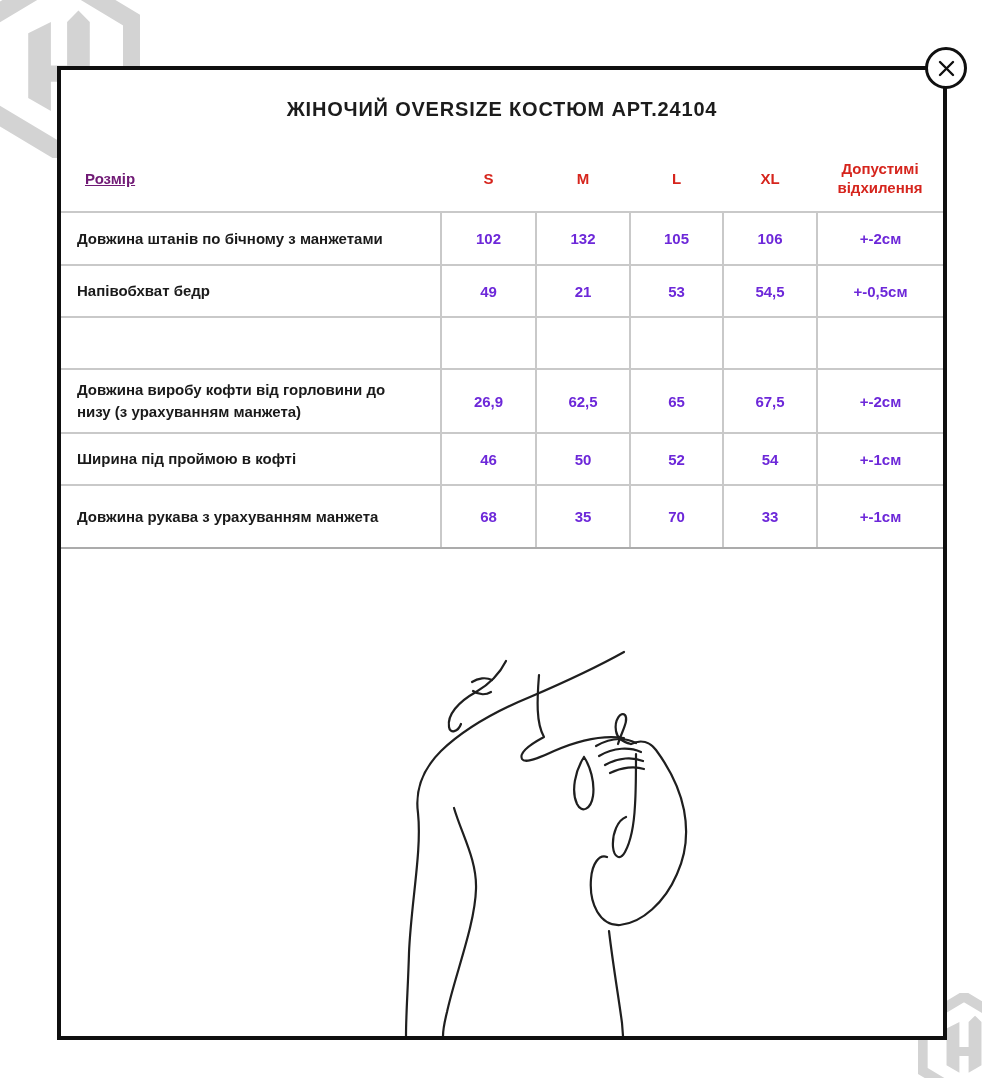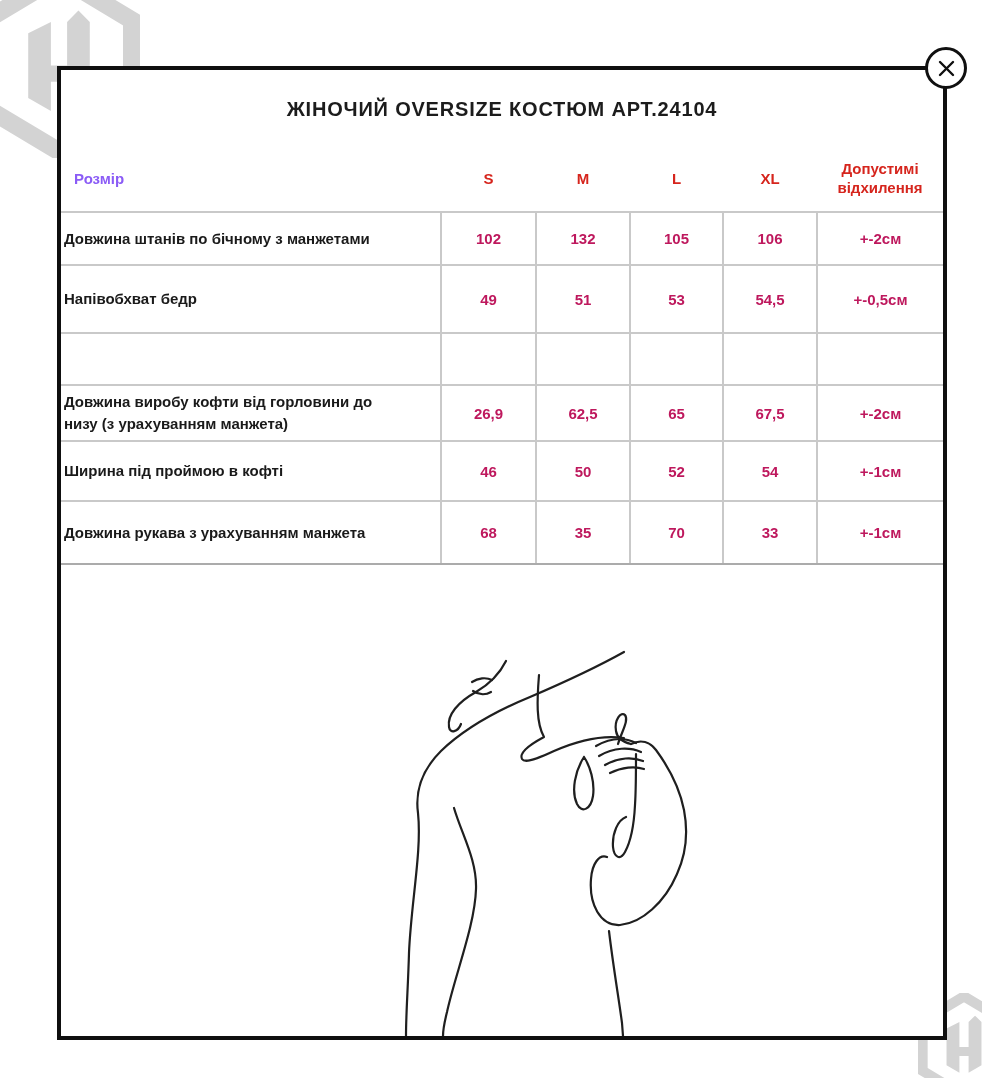--- a/index.html
+++ b/index.html
@@ -30,35 +30,35 @@
   }
   table.size-table{
     position:absolute;top:75px;left:0;width:882px;
     border-collapse:collapse;table-layout:fixed;
   }
   .size-table th,.size-table td{padding:0;vertical-align:middle;}
   .size-table thead th{
     height:66px;border-bottom:2px solid #c9c9c9;
     font-size:15px;font-weight:bold;
   }
-  .size-table thead th.lbl{text-align:left;padding-left:13px;color:#8b5cf6;}
+  .size-table thead th.lbl{text-align:left;padding-left:24px;color:#701a75;text-decoration:underline;}
   .size-table thead th.sz{color:#d6251d;text-align:center;}
   .size-table thead th.dev{color:#d6251d;text-align:center;line-height:1.3;padding:0 8px;}
   .size-table tbody td{
     border-bottom:2px solid #c9c9c9;
-    font-size:15px;font-weight:bold;text-align:center;color:#be185d;
+    font-size:15px;font-weight:bold;text-align:center;color:#6d28d9;
   }
   .size-table tbody td.lbl{
-    text-align:left;padding-left:3px;color:#1a1a1a;line-height:1.45;
+    text-align:left;padding-left:16px;color:#1a1a1a;line-height:1.45;
   }
   .size-table tbody td.lbl span{display:block;max-width:330px;}
   .size-table tbody td.v{border-left:2px solid #c9c9c9;}
   .size-table tbody tr:last-child td{border-bottom:2px solid #ababab;}
-  .r1{height:53px;} .r2{height:68px;border-radius:23px;} .r3{height:52px;}
-  .r4{height:56px;} .r5{height:60px;margin-top:39px;} .r6{height:63px;}
+  .r1{height:53px;} .r2{height:52px;border-radius:23px;} .r3{height:52px;}
+  .r4{height:64px;} .r5{height:52px;margin-top:39px;} .r6{height:63px;}
 
   .figure{position:absolute;left:317px;top:575px;width:330px;height:391px;}
   .figure svg{display:block;}
 </style>
 </head>
 <body>
 
 <svg class="logo logo-tl" viewBox="0 0 100 112" aria-hidden="true">
   <polygon points="50,2 95,29 95,83 50,110 5,83 5,29" fill="none" stroke="#d3d3d3" stroke-width="11"></polygon>
   <path fill="#d3d3d3" d="M 31,37 L 45,30 L 45,57 L 55,57 L 55,30 L 62,23 L 69,30 L 69,77 L 55,85 L 55,67 L 45,67 L 45,85 L 31,77 Z"></path>
@@ -101,21 +101,21 @@
         <td class="v">132</td>
         <td class="v">105</td>
         <td class="v">106</td>
         <td class="v">+-2см</td>
       </tr>
       <tr class="r2">
         <td class="lbl">
             <span>Напівобхват бедр</span>
           </td>
         <td class="v">49</td>
-        <td class="v">51</td>
+        <td class="v">21</td>
         <td class="v">53</td>
         <td class="v">54,5</td>
         <td class="v">+-0,5см</td>
       </tr>
       <tr class="r3">
         <td class="lbl">
             <span></span>
           </td>
         <td class="v"></td>
         <td class="v"></td>

